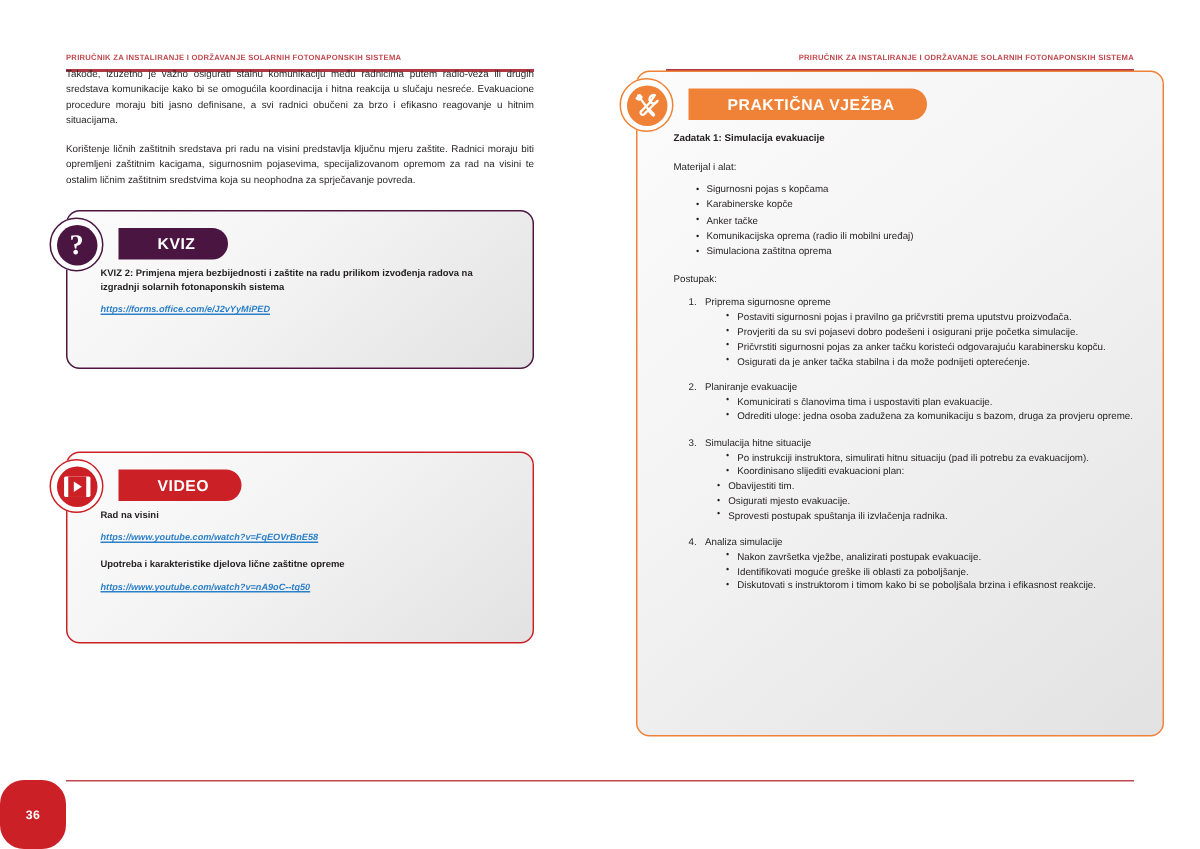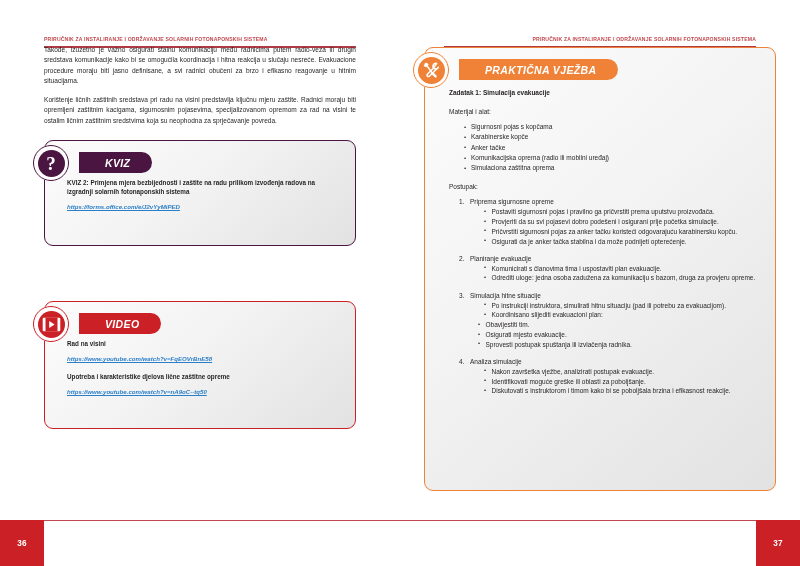--- a/index.html
+++ b/index.html
@@ -48,21 +48,21 @@
   .card-banner{
     position:absolute;top:11px;left:34px;
     height:21px;border-radius:0 11px 11px 0;
     display:flex;align-items:center;
     padding:0 22px 0 26px;
   }
   .card.quiz  .card-banner{background:#4B1542;}
   .card.video .card-banner{background:#CB2026;}
   .card.prax  .card-banner{background:#EF8236;}
   .card-banner .banner-text{
-    color:#ffffff;font-style:italic;font-weight:700;
+    color:#ffffff;font-weight:700;
     font-size:10.5px;letter-spacing:.35px;white-space:nowrap;
   }
 
   
   .badge{
     position:absolute;left:-12px;top:4px;
     width:36px;height:36px;border-radius:50%;
     background:#ffffff;
     display:flex;align-items:center;justify-content:center;
     z-index:5;
@@ -136,21 +136,21 @@
   }
 
   
   .footer{position:absolute;left:0;right:0;bottom:0;height:46px;}
   .foot-rule{position:absolute;top:0;height:1.3px;background:#C0484E;}
   .page-left .foot-rule{left:44px;right:0;}
   .page-right .foot-rule{left:0;right:44px;}
   .folio{
     position:absolute;top:0;width:44px;height:46px;
     background:#CB2026;
-    display:flex;align-items:center;justify-content:center;
+    display:flex;align-items:center;justify-content:center;border-radius:16px;
   }
   .page-left .folio{left:0;}
   .page-right .folio{right:0;}
   .folio .num{color:#ffffff;font-size:8.2px;font-weight:700;letter-spacing:.3px;}
 </style>
 </head>
 <body>
 
 <div class="spread">
 
@@ -324,19 +324,16 @@
               <li>Diskutovati s instruktorom i timom kako bi se poboljšala brzina i efikasnost reakcije.</li>
             </ul>
           </li>
 
         </ol>
       </div>
     </div>
 
     <div class="footer">
       <div class="foot-rule"></div>
-      <div class="folio">
-        <span class="num">37</span>
-      </div>
     </div>
   </div>
 
 </div>
 
 </body></html>

